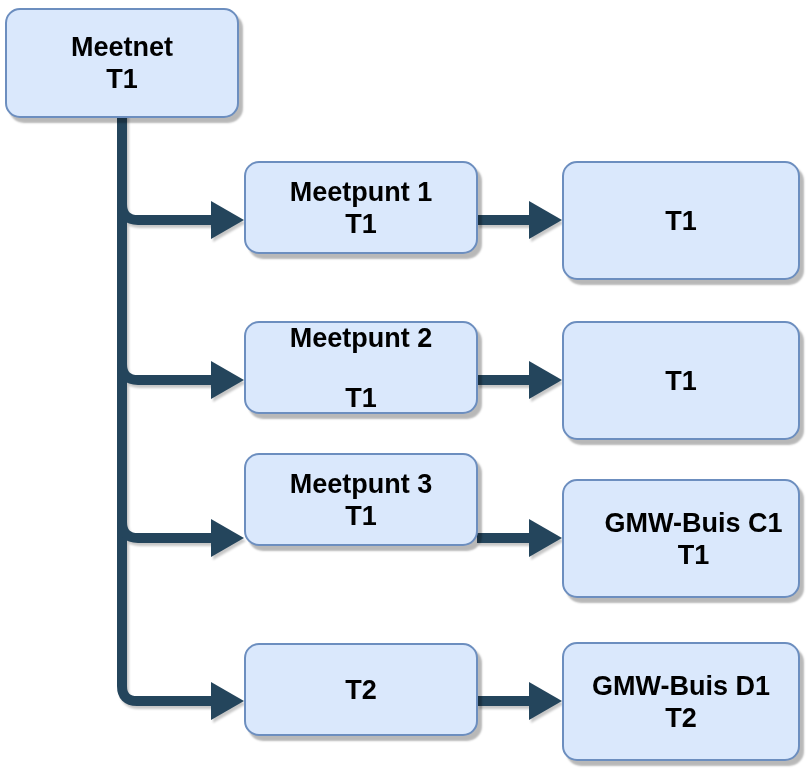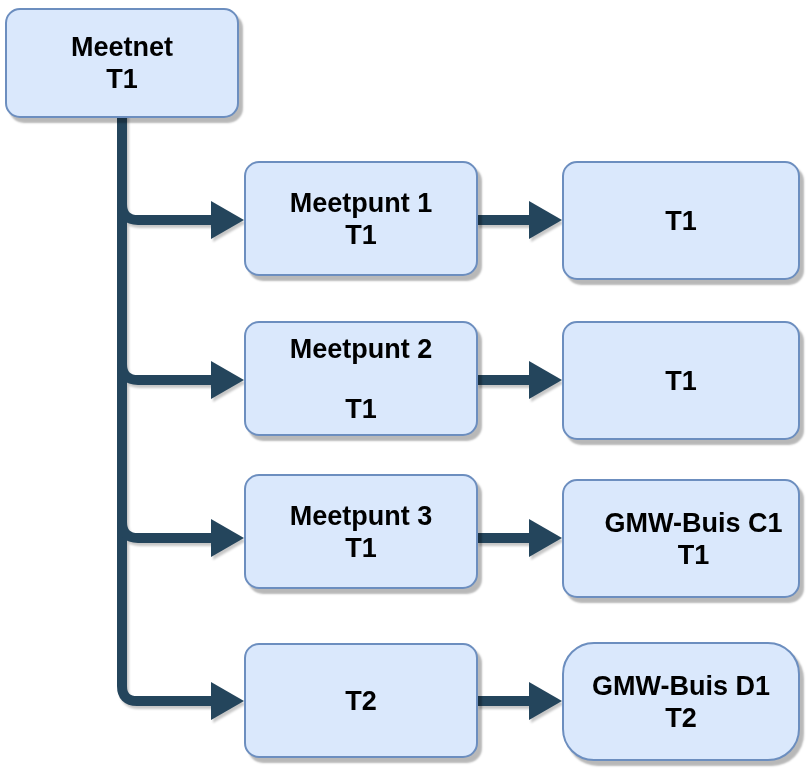--- a/index.html
+++ b/index.html
@@ -40,31 +40,31 @@
     justify-content: center;
     text-align: left;
     color: var(--text);
     font-weight: bold;
     font-size: 27px;
     line-height: 32px;
   }
   
   .n-root  { left: 5px;   top: 8px;   width: 234px; height: 110px; }
   
-  .n-mp    { left: 244px; width: 234px; height: 115px; }
+  .n-mp    { left: 244px; width: 234px; height: 93px; }
   .n-mp-0  { top: 161px; }
   .n-mp-1  { top: 321px; gap: 28px; }
-  .n-mp-2  { top: 474px; }
+  .n-mp-2  { top: 453px; }
   .n-mp-3  { top: 643px; }
   
   .n-gmw   { left: 562px; width: 238px; height: 119px; }
   .n-gmw-0 { top: 161px; }
   .n-gmw-1 { top: 321px; }
   .n-gmw-2 { top: 479px; padding-left: 25px; }
-  .n-gmw-3 { top: 642px; border-radius: 32px; }
+  .n-gmw-3 { top: 642px; }
 </style>
 </head>
 <body>
 
 <div class="canvas">
 
   <svg class="edges" width="806" height="768" viewBox="0 0 806 768">
 
     <path d="M122,113 L122,686 Q122,701 137,701 L213,701" fill="none" stroke="var(--connector)" stroke-width="10"></path>
 

